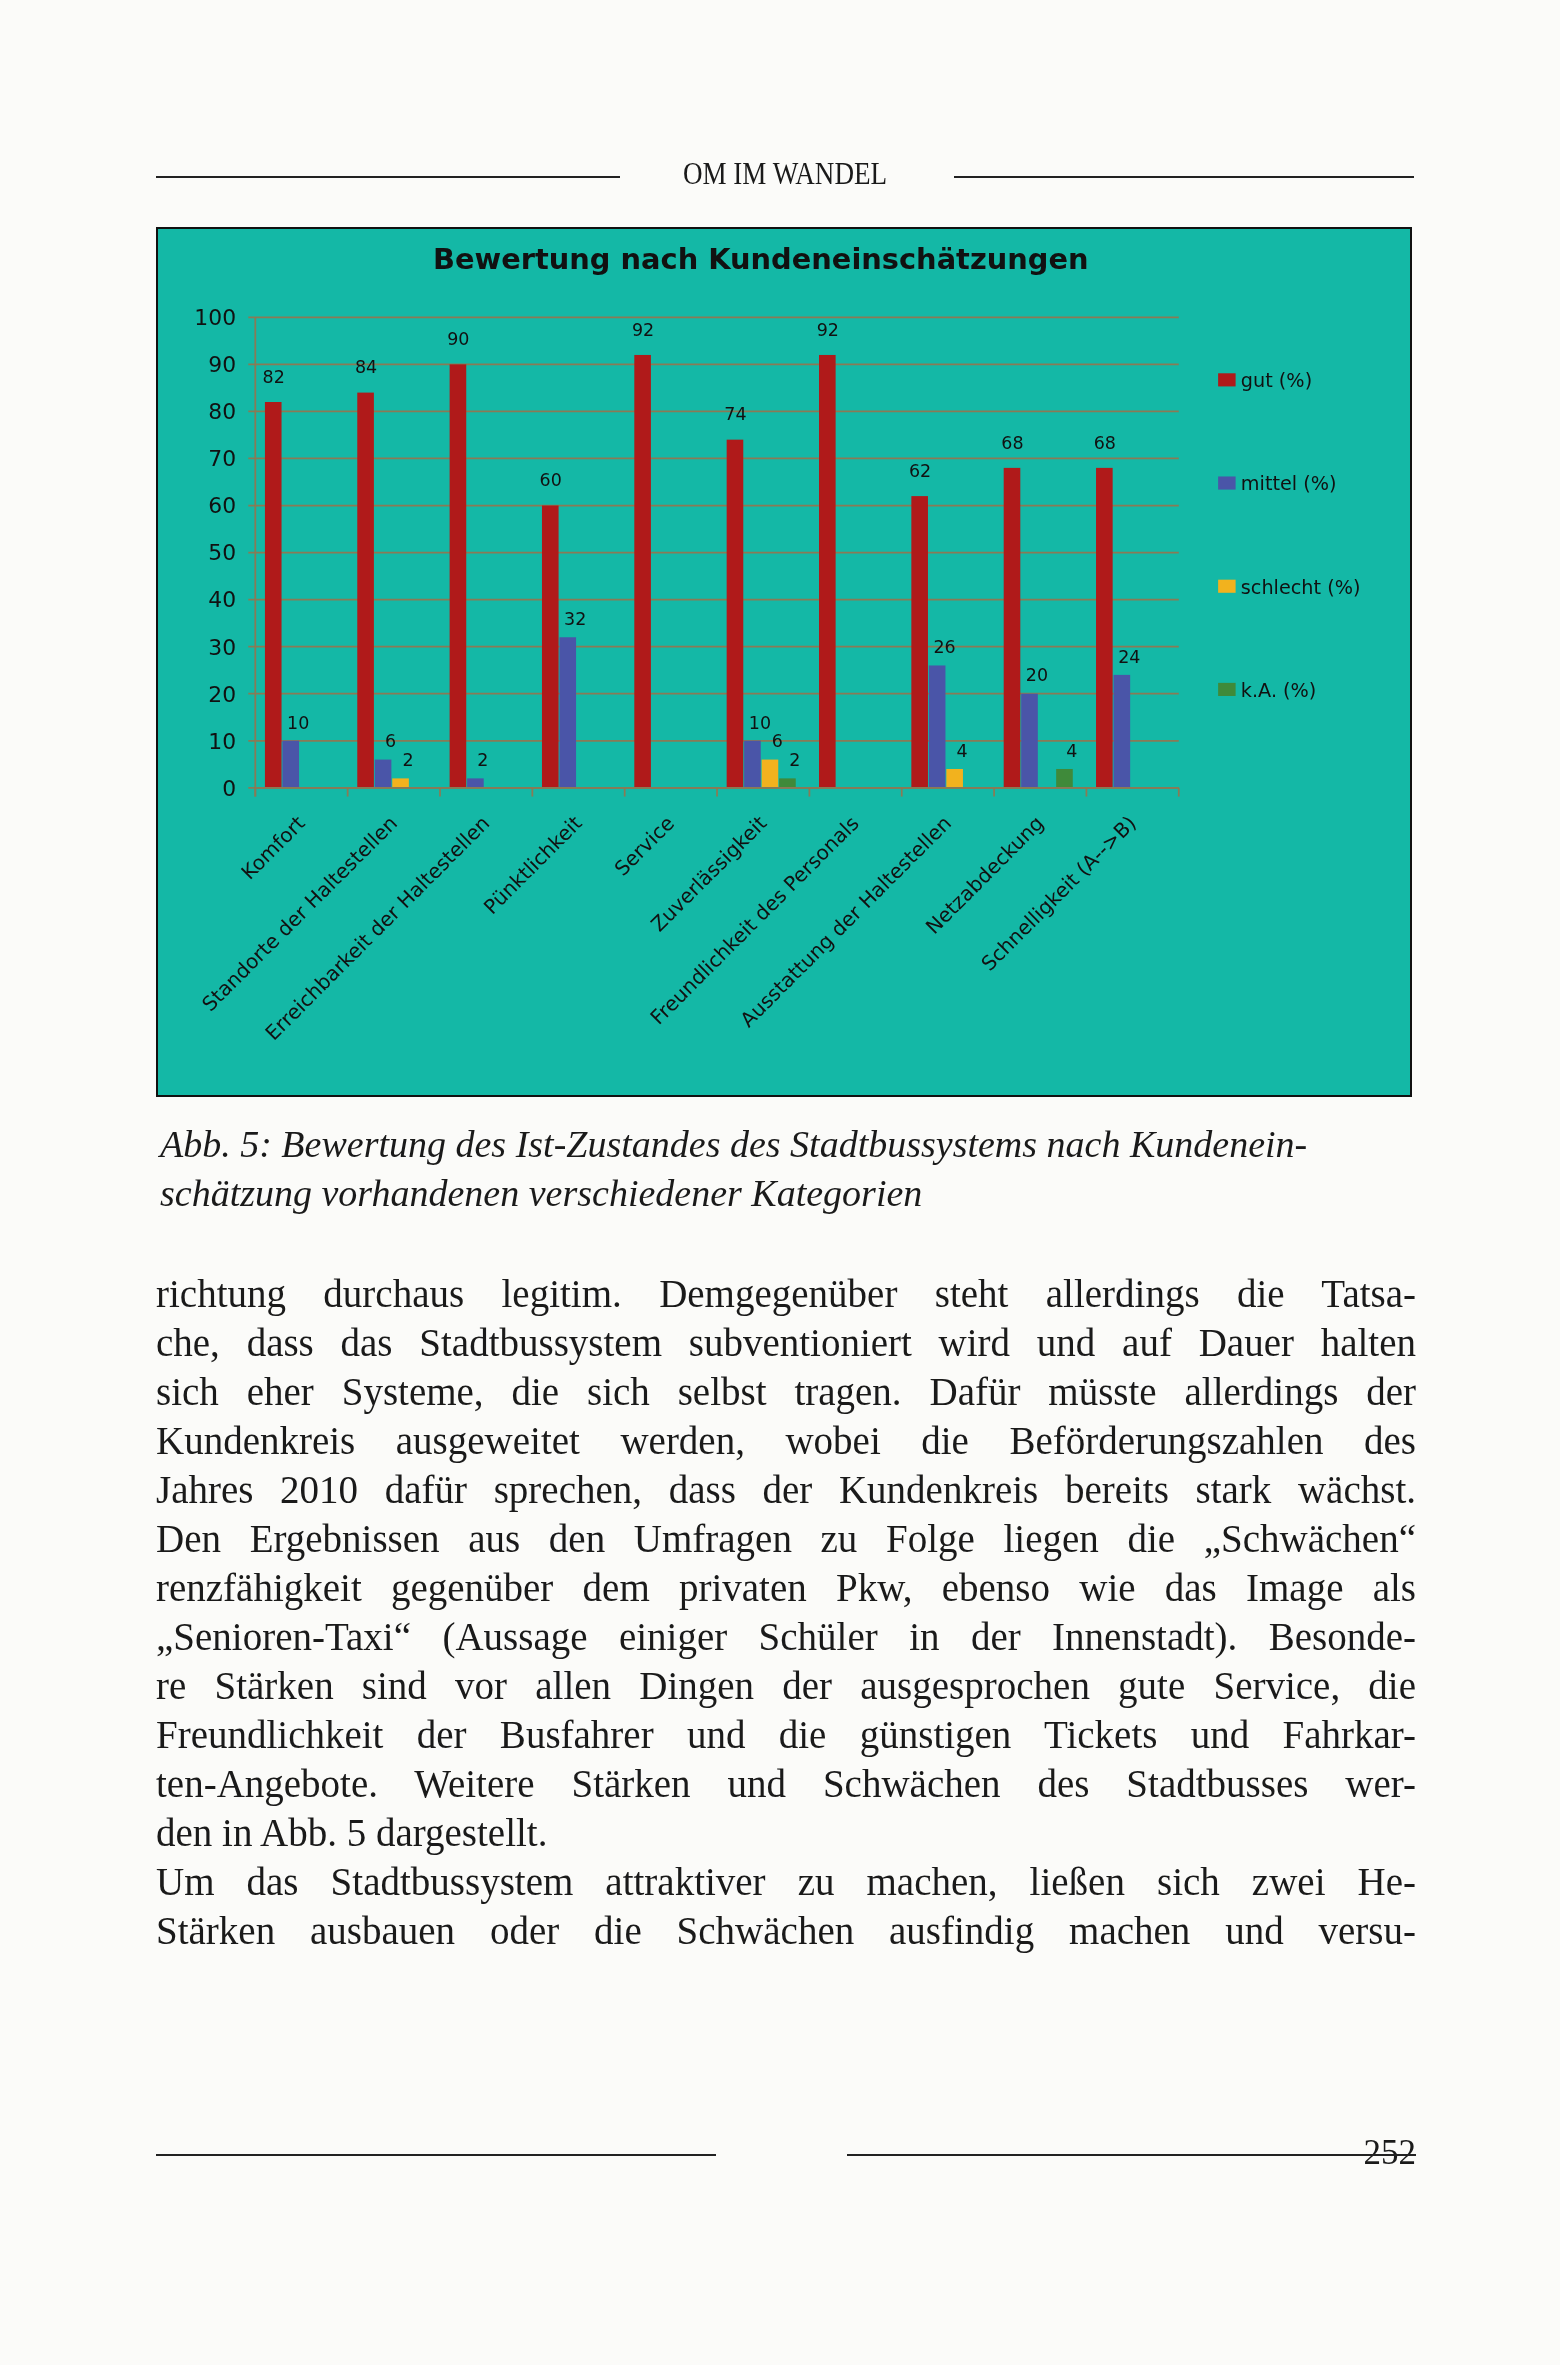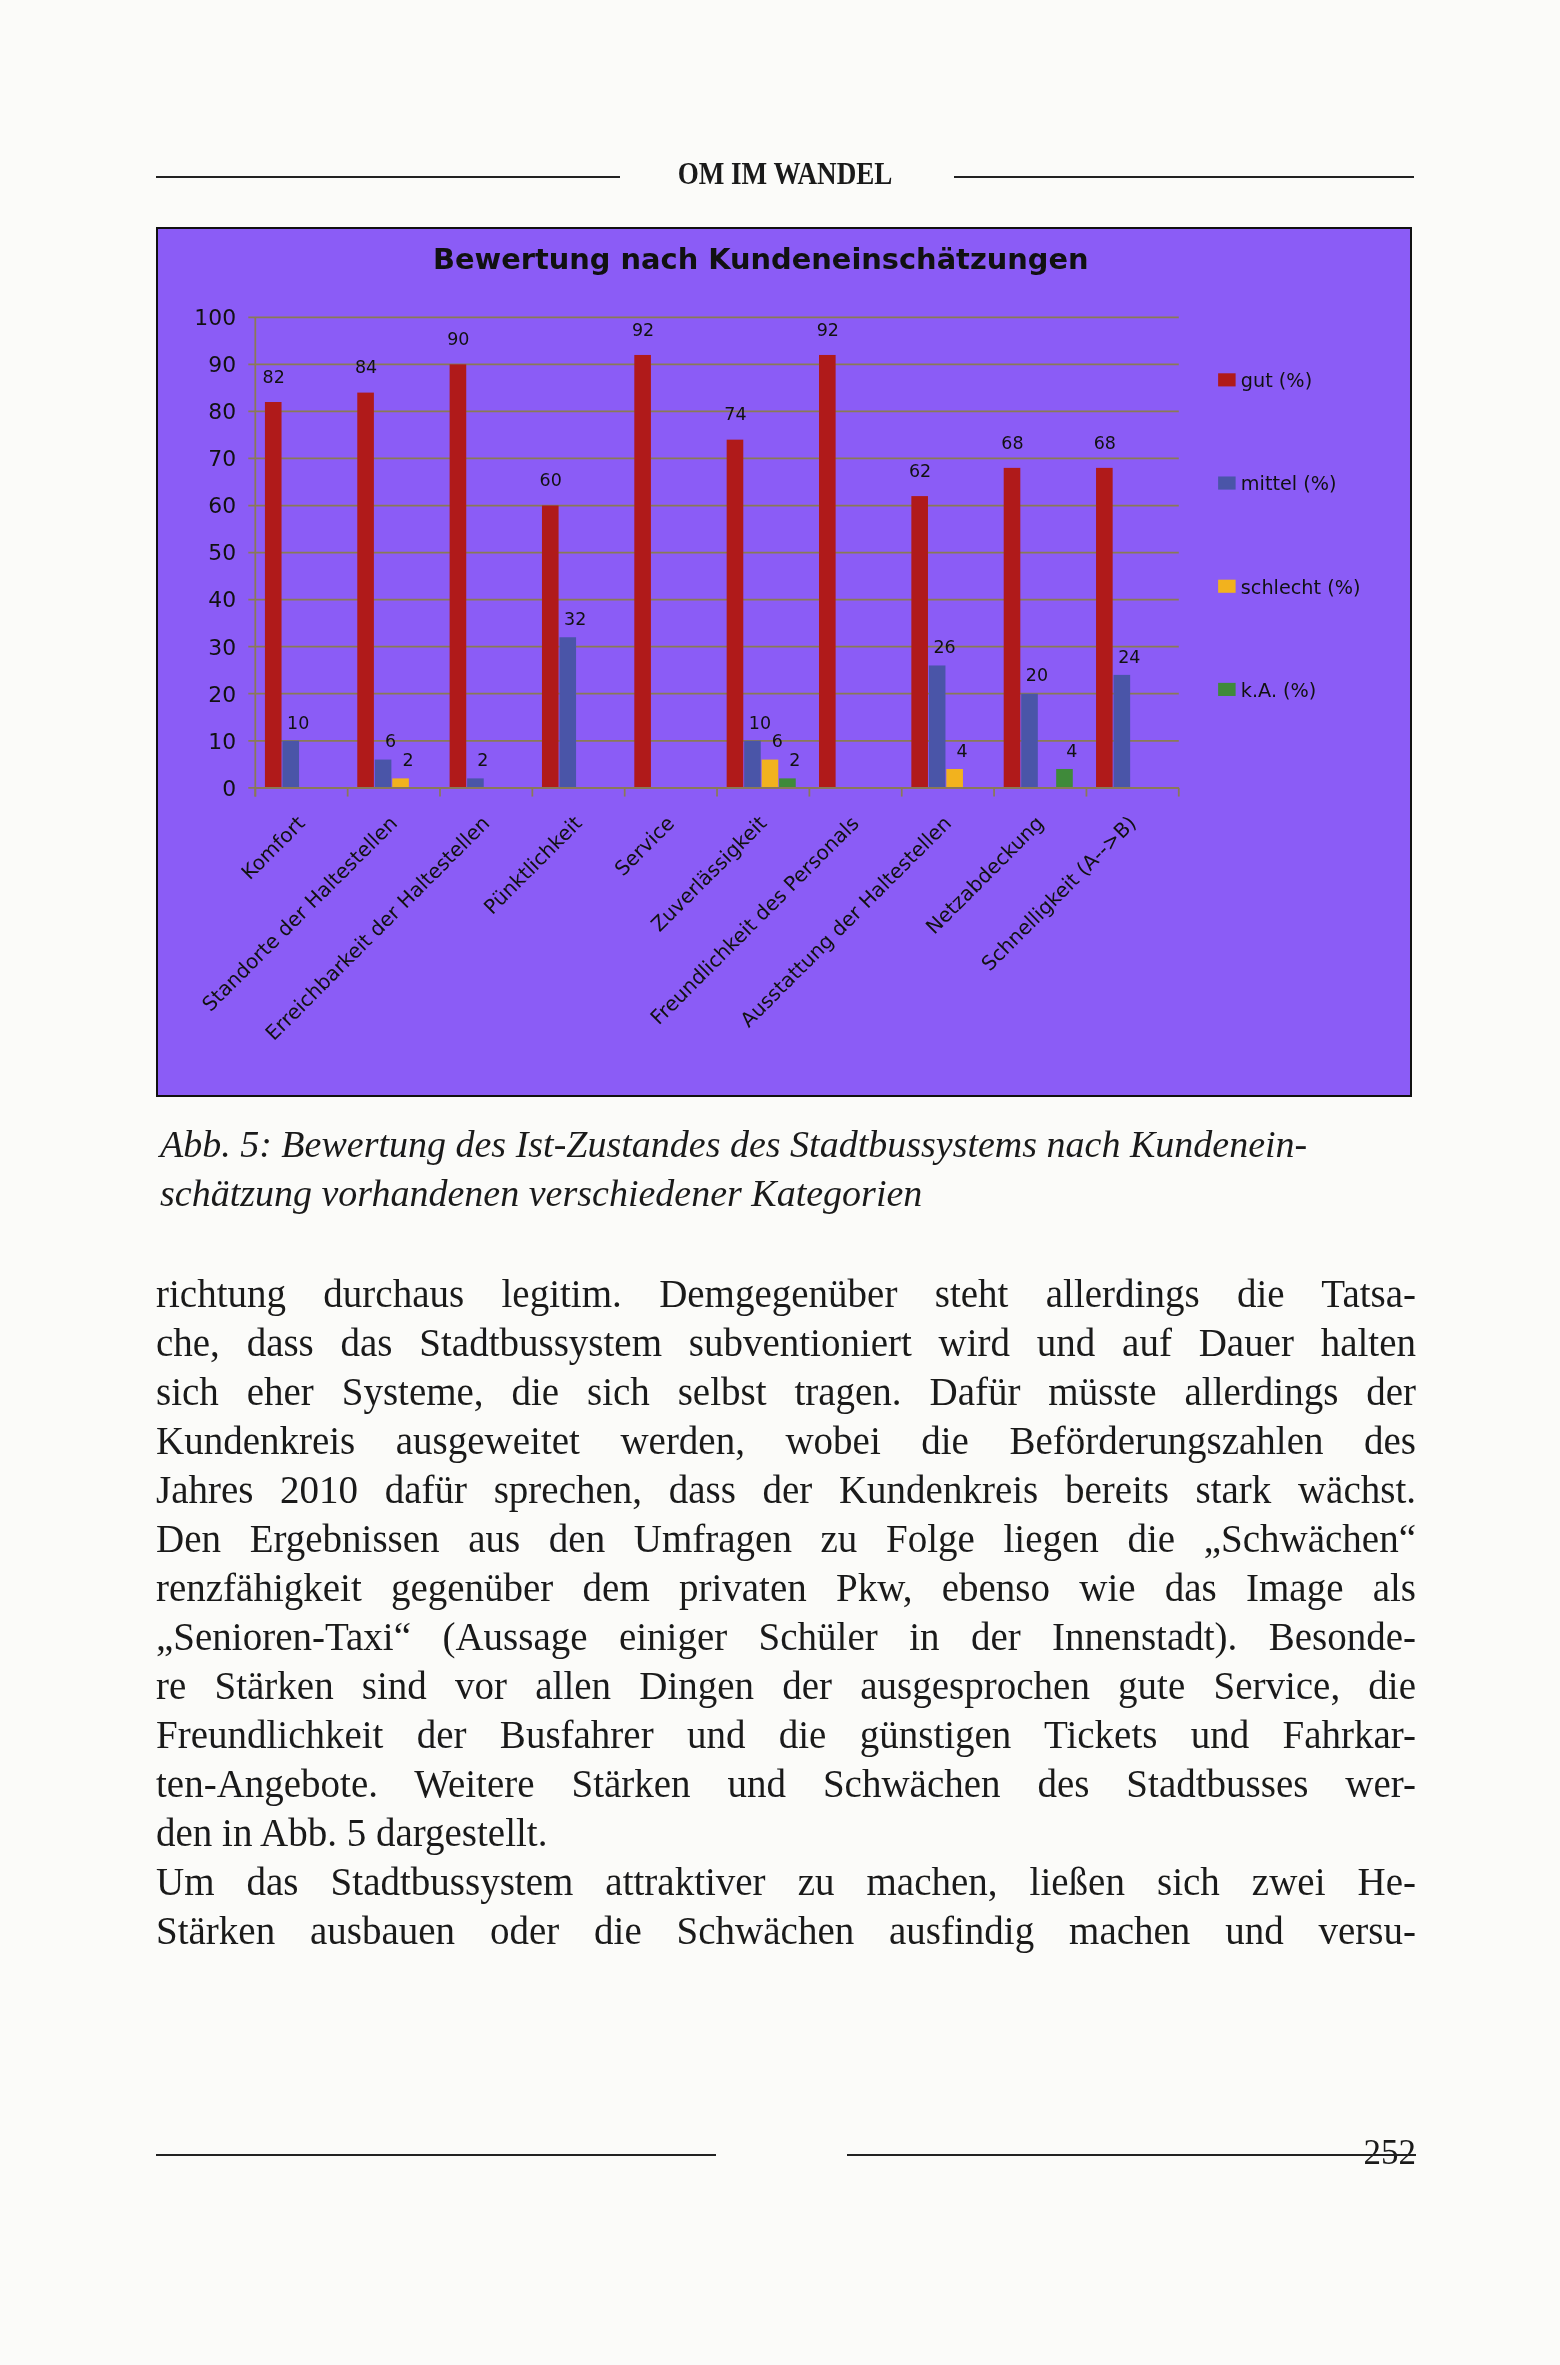--- a/index.html
+++ b/index.html
@@ -1,23 +1,23 @@
 <!DOCTYPE html>
 <html style="font-size:14px"><head>
 <meta charset="utf-8">
 <style>
   html, body { margin:0; padding:0; }
   body { width:1561px; height:2366px; background:#fbfbf9; position:relative; overflow:hidden;
          font-family:"Liberation Serif", serif; color:#1a1a1a; }
-  .running-head { position:absolute; left:156px; top:154px; width:1258px; height:44px;font-weight:bold; }
+  .running-head { position:absolute; left:156px; top:154px; width:1258px; height:44px; }
   .rule { position:absolute; height:1.7px; background:#222; }
   .head-text { position:absolute; left:0; width:1258px; top:1.7px; text-align:center;
                font-size:31.5px; letter-spacing:0px; transform:scaleX(0.86); }
   .figure-frame { position:absolute; left:156px; top:227px; width:1256px; height:870px;
-                  border:2.6px solid #111; box-sizing:border-box; background:#8b5cf6;text-align:center; }
+                  border:2.6px solid #111; box-sizing:border-box; background:#14b8a6;text-align:center; }
   #chart { position:absolute; left:0; top:0; }
   .caption { position:absolute; left:160px; top:1120px; width:1260px; font-style:italic;
              font-size:38px; line-height:49px; transform-origin:left top; }
   .body-text { position:absolute; left:156px; top:1269px; width:1260px; font-size:39px;
                line-height:49px; text-align:justify; }
   .line { display:block; text-align:justify; text-align-last:justify; white-space:nowrap; overflow:visible; }
   .line.last { text-align-last:left; }
   .footer { position:absolute; left:156px; top:2133px; width:1260px; height:44px; }
   .page-number { position:absolute; left:0; width:1260px; text-align:right; top:0; font-size:35px; }
 </style>

